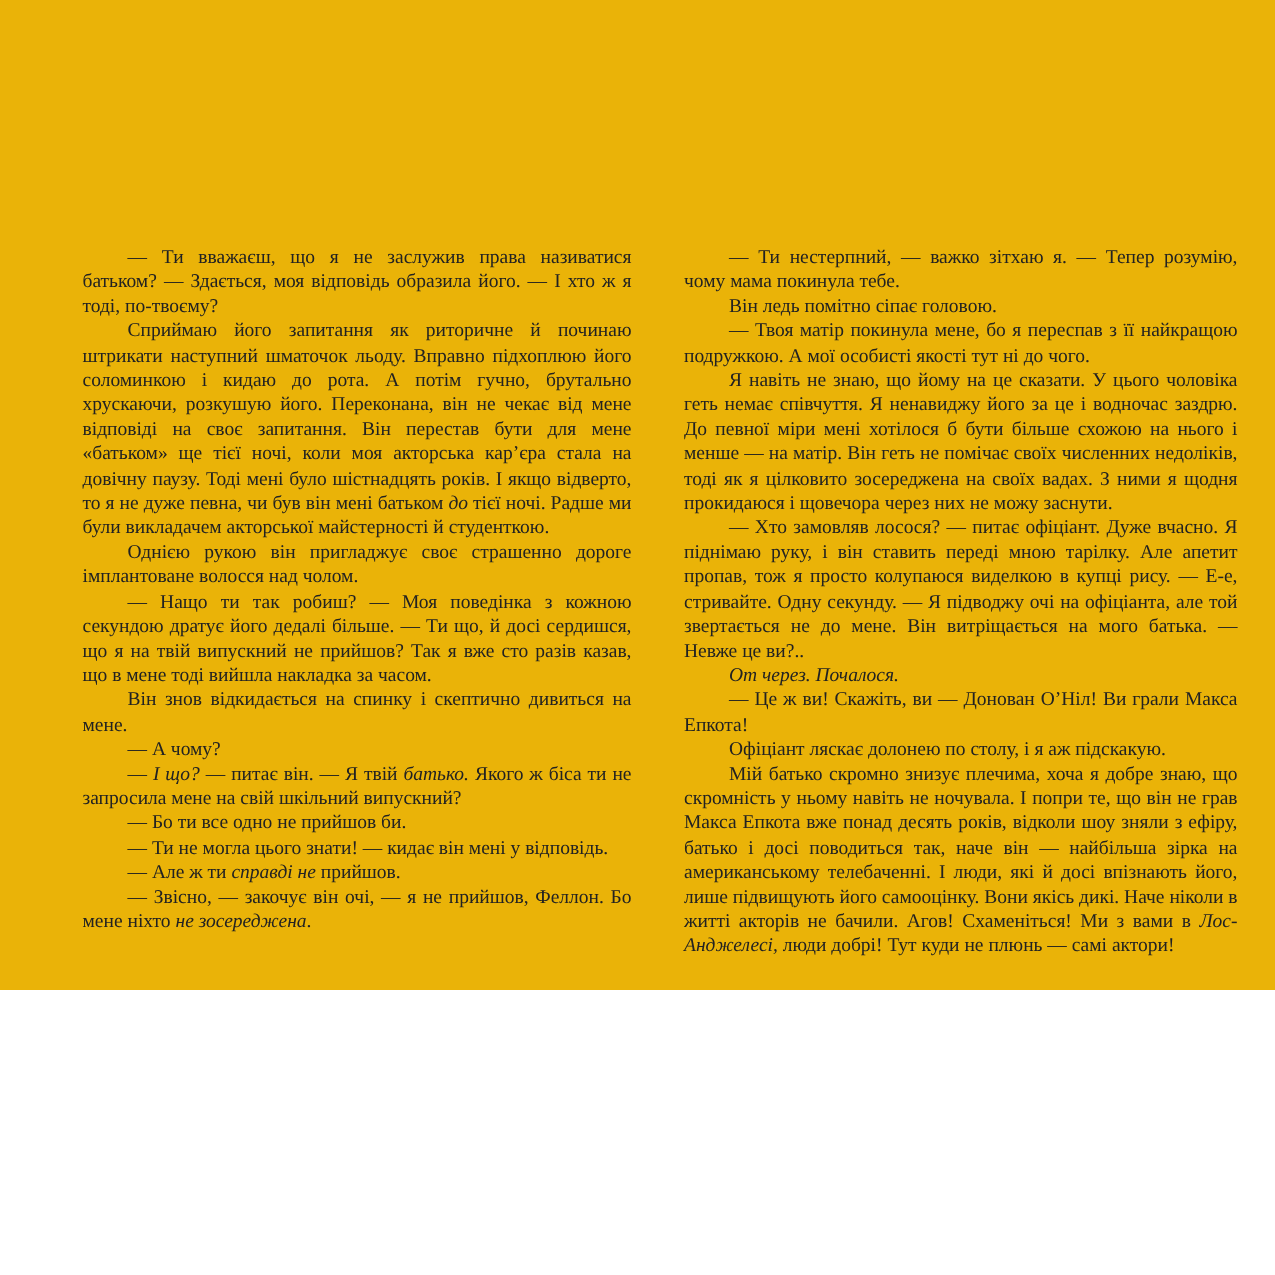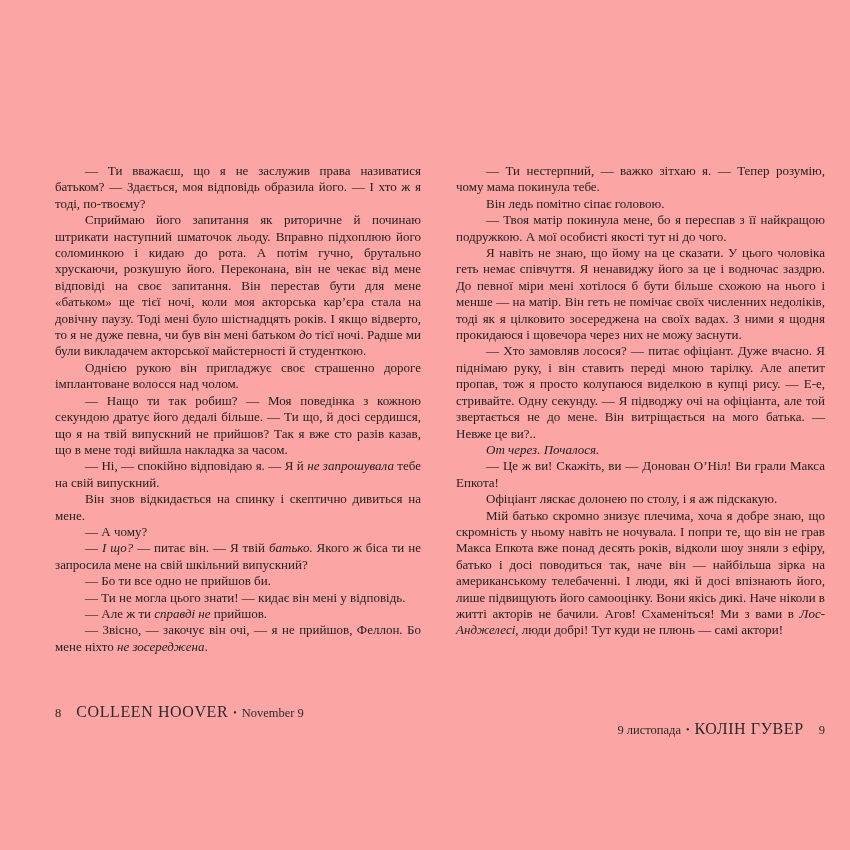--- a/index.html
+++ b/index.html
@@ -9,22 +9,22 @@
   }
   body {
     width: 850px;
     height: 850px;
     font-family: "Liberation Serif", serif;
     color: #222222;
   }
   .spread {
     position: relative;
     width: 850px;
-    height: 850px;
-    background: #fca5a5;
+    height: 660px;
+    background: #eab308;
     overflow: hidden;
   }
   .text-col {
     position: absolute;
     top: 163px;
     width: 366px;
     font-size: 13px;
     line-height: 16.4px;
     text-align: justify;
   }
@@ -53,21 +53,20 @@
 </head>
 <body>
 
 <div class="spread">
 
   <div class="text-col left-col">
       <p class="para"><span>— Ти вважаєш, що я не заслужив права називатися батьком? — Здається, моя відповідь образила його. — І хто ж я тоді, по-твоєму?</span></p>
       <p class="para"><span>Сприймаю його запитання як риторичне й починаю штрикати наступний шматочок льоду. Вправно підхоплюю його соломинкою і кидаю до рота. А потім гучно, брутально хрускаючи, розкушую його. Переконана, він не чекає від мене відповіді на своє запитання. Він перестав бути для мене «батьком» ще тієї ночі, коли моя акторська кар’єра стала на довічну паузу. Тоді мені було шістнадцять років. І якщо відверто, то я не дуже певна, чи був він мені батьком </span><em>до</em><span> тієї ночі. Радше ми були викладачем акторської майстерності й студенткою.</span></p>
       <p class="para"><span>Однією рукою він пригладжує своє страшенно дороге імплантоване волосся над чолом.</span></p>
       <p class="para"><span>— Нащо ти так робиш? — Моя поведінка з кожною секундою дратує його дедалі більше. — Ти що, й досі сердишся, що я на твій випускний не прийшов? Так я вже сто разів казав, що в мене тоді вийшла накладка за часом.</span></p>
-      <p class="para"><span>— Ні, — спокійно відповідаю я. — Я й </span><em>не запрошувала</em><span> тебе на свій випускний.</span></p>
       <p class="para"><span>Він знов відкидається на спинку і скептично дивиться на мене.</span></p>
       <p class="para"><span>— А чому?</span></p>
       <p class="para"><span>— </span><em>І що?</em><span> — питає він. — Я твій </span><em>батько.</em><span> Якого ж біса ти не запросила мене на свій шкільний випускний?</span></p>
       <p class="para"><span>— Бо ти все одно не прийшов би.</span></p>
       <p class="para"><span>— Ти не могла цього знати! — кидає він мені у відповідь.</span></p>
       <p class="para"><span>— Але ж ти </span><em>справді не</em><span> прийшов.</span></p>
       <p class="para"><span>— Звісно, — закочує він очі, — я не прийшов, Феллон. Бо мене ніхто </span><em>не зосереджена</em><span>.</span></p>
     </div>
 
   <div class="text-col right-col">

